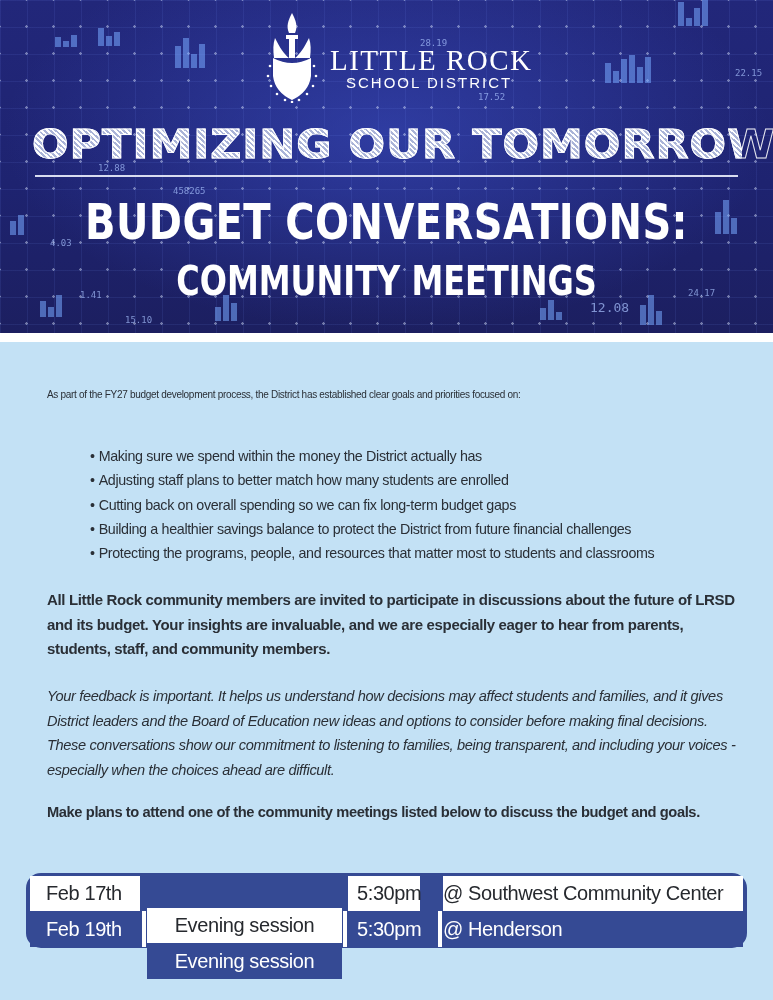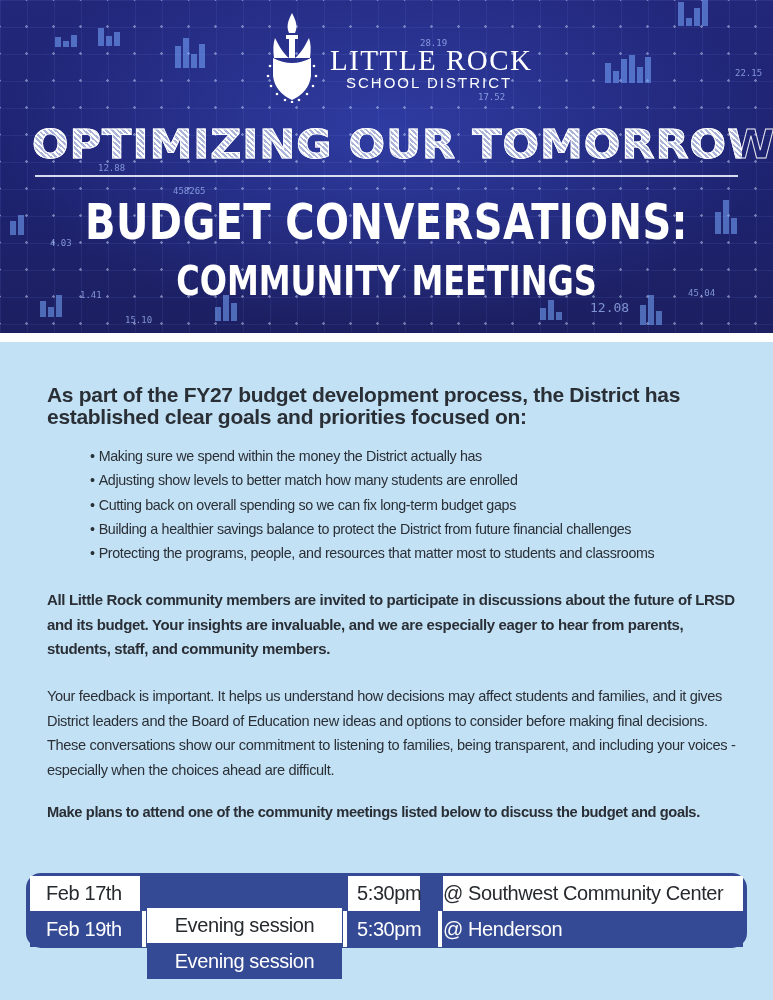--- a/index.html
+++ b/index.html
@@ -89,35 +89,35 @@
     .white-gap {
       position: absolute; left: 0; top: 333px; width: 773px; height: 9px; background: #ffffff;
     }
 
     
     .body-text {
       position: absolute; left: 47px; width: 700px;
       color: #2a2f36; font-family: "Liberation Sans", sans-serif;
     }
     .intro {
-      top: 384px; font-size: 21px; font-weight: bold; line-height: 22px;
+      top: 384px; font-size: 10px; font-weight: normal; line-height: 22px;
       letter-spacing: -0.3px;
     }
     .goals {
       position: absolute; left: 90px; top: 444px; width: 660px; list-style: none;
       font-size: 14.3px; line-height: 24.3px; color: #2a2f36;
       font-family: "Liberation Sans", sans-serif; letter-spacing: -0.35px;
     }
     .goals li::before { content: "\2022"; margin-right: 4px; }
     .invite {
       top: 588px; font-size: 15px; font-weight: bold; line-height: 24.5px;
       letter-spacing: -0.35px;
     }
     .feedback {
-      top: 684px; font-size: 14.6px; line-height: 24.7px; letter-spacing: -0.35px;
+      top: 684px; font-size: 14.6px; line-height: 24.7px; letter-spacing: -0.35px; font-style: italic;
     }
     .cta {
       top: 804px; font-size: 14.7px; font-weight: bold; letter-spacing: -0.4px;
     }
 
     
     .schedule {
       position: absolute; left: 26px; top: 873px; width: 721px; height: 75px;
       background: #354a94;
       border-radius: 15px;
@@ -209,21 +209,21 @@
   </div>
 
   <span class="num" style="left:420px;top:38px;">28.19</span>
   <span class="num" style="left:478px;top:92px;">17.52</span>
   <span class="num" style="left:590px;top:300px;font-size:13px;">12.08</span>
   <span class="num" style="left:98px;top:163px;">12.88</span>
   <span class="num" style="left:173px;top:186px;">458265</span>
   <span class="num" style="left:50px;top:238px;">4.03</span>
   <span class="num" style="left:80px;top:290px;">1.41</span>
   <span class="num" style="left:125px;top:315px;text-align:right;">15.10</span>
-  <span class="num" style="left:688px;top:288px;">45.04</span>
+  <span class="num" style="left:688px;top:288px;">24.17</span>
   <span class="num" style="left:735px;top:68px;">22.15</span>
 
   <div class="logo">
     <svg class="logo-shield" viewBox="0 0 60 95">
 
       <g fill="#ffffff">
         <circle cx="8" cy="58" r="1.3"></circle>
           <circle cx="6" cy="68" r="1.3"></circle>
           <circle cx="9" cy="78" r="1.3"></circle>
         <circle cx="15" cy="86" r="1.3"></circle>
@@ -255,21 +255,21 @@
   <div class="headline-1">BUDGET CONVERSATIONS:</div>
   <div class="headline-2">COMMUNITY MEETINGS</div>
 </div>
 
 <div class="white-gap"></div>
 
 <p class="body-text intro">As part of the FY27 budget development process, the District has established clear goals and priorities focused on:</p>
 
 <ul class="goals">
   <li>Making sure we spend within the money the District actually has</li>
-  <li>Adjusting show levels to better match how many students are enrolled</li>
+  <li>Adjusting staff plans to better match how many students are enrolled</li>
   <li>Cutting back on overall spending so we can fix long-term budget gaps</li>
   <li>Building a healthier savings balance to protect the District from future financial challenges</li>
   <li>Protecting the programs, people, and resources that matter most to students and classrooms</li>
 </ul>
 
 <p class="body-text invite">All Little Rock community members are invited to participate in discussions about the future of LRSD and its budget. Your insights are invaluable, and we are especially eager to hear from parents, students, staff, and community members.</p>
 
 <p class="body-text feedback">Your feedback is important. It helps us understand how decisions may affect students and families, and it gives District leaders and the Board of Education new ideas and options to consider before making final decisions. These conversations show our commitment to listening to families, being transparent, and including your voices -especially when the choices ahead are difficult.</p>
 
 <p class="body-text cta">Make plans to attend one of the community meetings listed below to discuss the budget and goals.</p>

